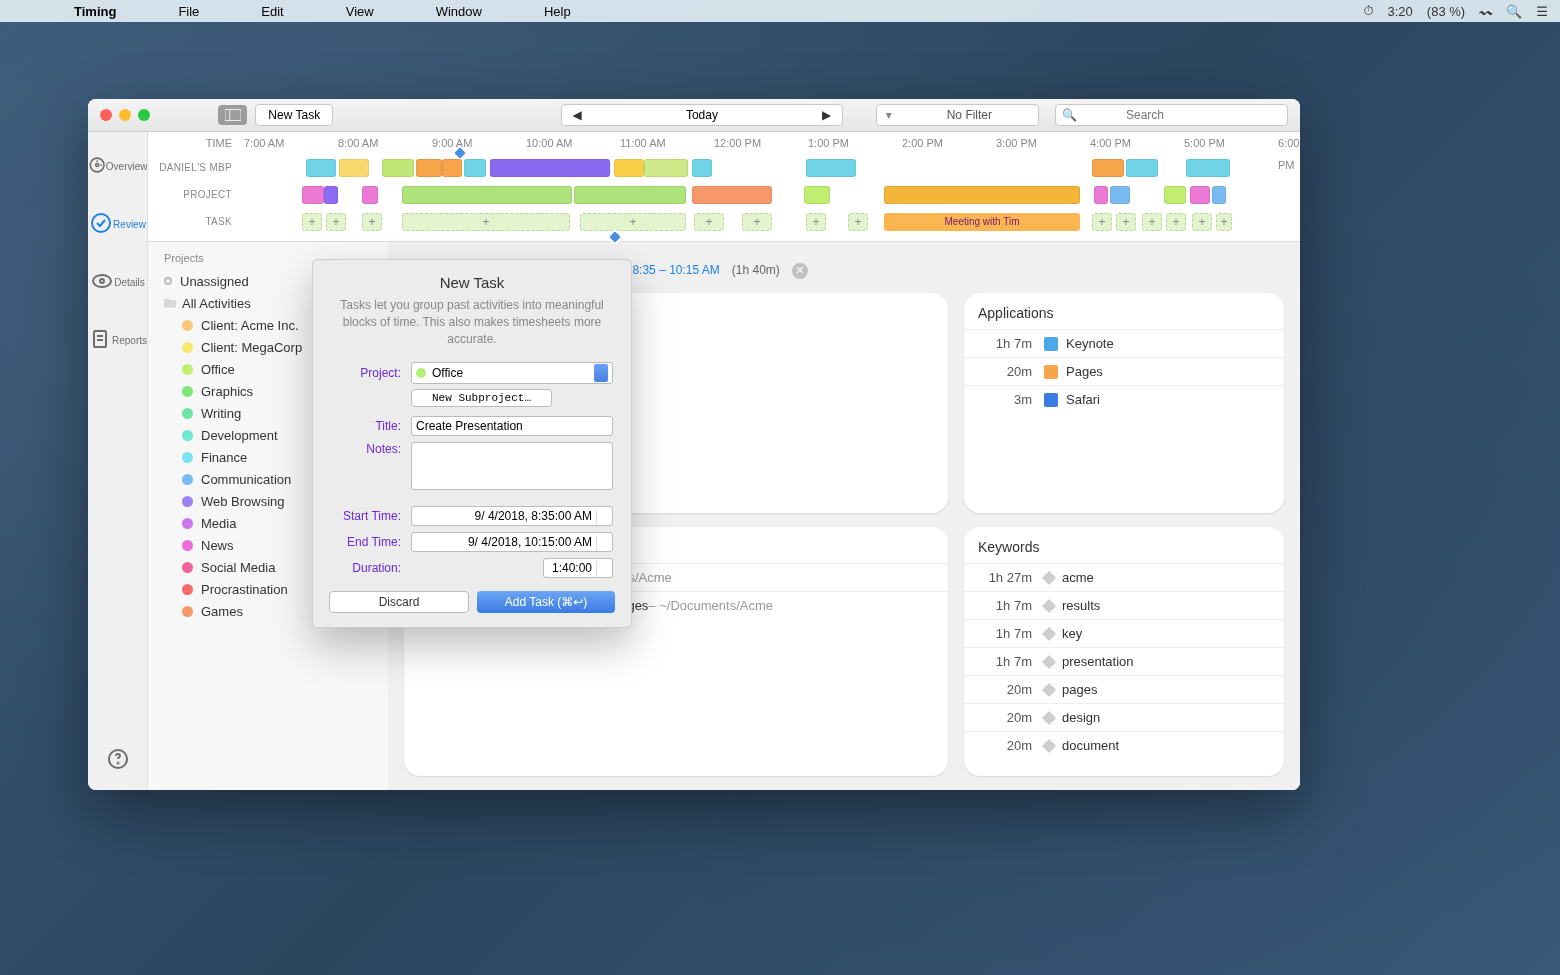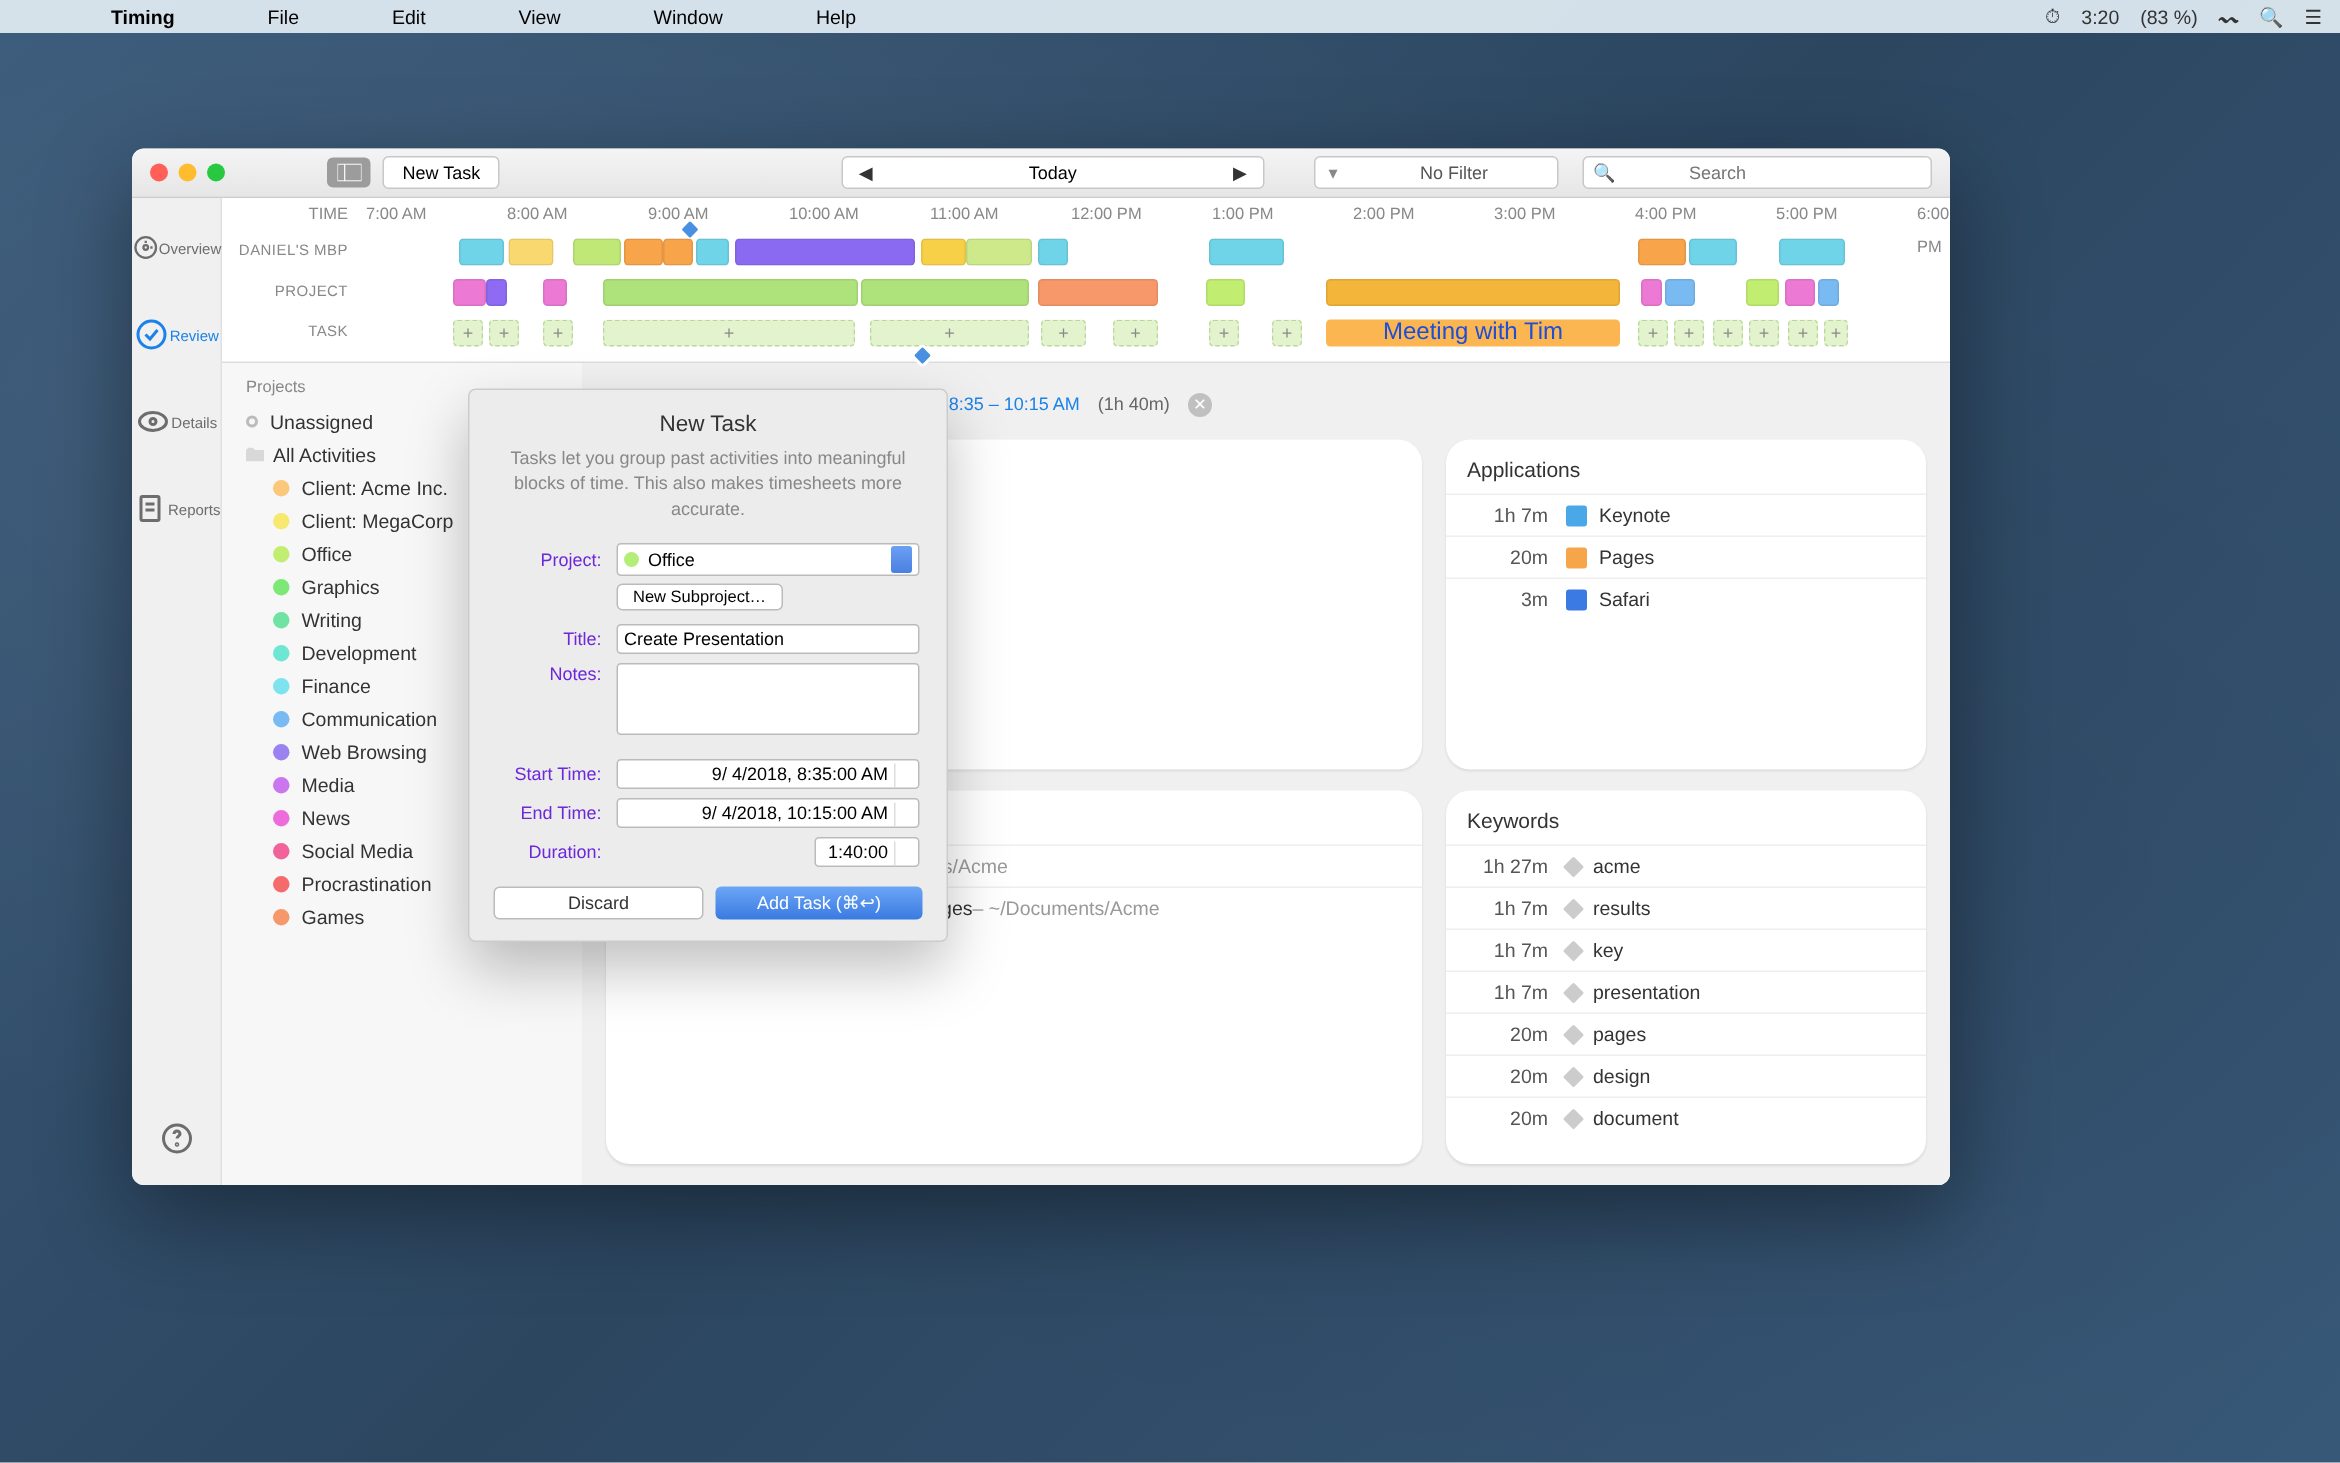--- a/index.html
+++ b/index.html
@@ -40,21 +40,21 @@
 .timeline { border-bottom:1px solid #ddd; background:#fff; }
 .timehdr { height:22px; display:flex; font-size:11px; color:#888; }
 .timehdr .lab { width:96px; text-align:right; padding-right:12px; line-height:22px; }
 .timehdr .ticks { flex:1; position:relative; }
 .timehdr .tick { position:absolute; top:0; line-height:22px; }
 .tlrow { height:27px; display:flex; align-items:center; position:relative; }
 .tlrow .lab { width:96px; text-align:right; padding-right:12px; font-size:10px; color:#888; letter-spacing:0.3px; }
 .tlrow .track { flex:1; position:relative; height:18px; }
 .blk { position:absolute; top:0; bottom:0; border-radius:3px; border:1px solid rgba(0,0,0,0.08); }
 .addbtn { position:absolute; top:0; bottom:0; border:1px dashed #b8d89a; border-radius:3px; background:#e3f3cd; display:flex; align-items:center; justify-content:center; color:#8a8a8a; font-size:12px; }
-.taskbar { position:absolute; top:0; bottom:0; border-radius:3px; background:#fbb551; display:flex; align-items:center; justify-content:center; font-size:16px; color:#1d4ed8; }
+.taskbar { position:absolute; top:0; bottom:0; border-radius:3px; background:#fbb551; display:flex; align-items:center; justify-content:center; font-size:10px; color:#701a75; }
 .marker { position:absolute; width:12px; height:12px; background:#4a90e2; border:2px solid #fff; border-radius:3px; transform:rotate(45deg); }
 
 .midwrap { flex:1; display:flex; background:#f0f0f0; }
 .projpanel { width:240px; background:#f7f7f7; padding:8px 0; overflow-y:auto; position:relative; }
 .projpanel .phdr { font-size:11px; color:#888; padding:2px 16px 6px; }
 .plist .pit { height:22px; display:flex; align-items:center; padding:0 16px; font-size:13px; color:#333; cursor:default; }
 .plist .pit.sub { padding-left:34px; }
 .plist .dot { width:11px; height:11px; border-radius:50%; margin-right:8px; }
 .plist .dot.hollow { border:2px solid #bbb; width:8px; height:8px; }
 .plist .fold { width:12px; height:12px; margin-right:6px; opacity:0.5; }
@@ -77,21 +77,21 @@
 
 .dialog { position:absolute; left:224px; top:160px; width:320px; background:#ececec; border:1px solid #ccc; border-radius:5px; box-shadow:0 18px 40px rgba(0,0,0,0.25); padding-bottom:10px; z-index:50; }
 .dialog .dtitle { text-align:center; font-size:15px; padding:14px 0 6px; color:#333; }
 .dialog .ddesc { text-align:center; font-size:12px; color:#888; padding:0 18px 12px; line-height:1.4; }
 .dialog .frow { display:flex; align-items:center; padding:3px 18px; font-size:12px; }
 .dialog .flab { width:80px; text-align:right; padding-right:10px; color:#6d28d9; }
 .dialog select,.dialog input[type=text],.dialog textarea,.dialog .dtin { font-size:12px; border:1px solid #bbb; border-radius:3px; padding:2px 4px; background:#fff; }
 .dialog .projsel { flex:1; height:22px; display:flex; align-items:center; background:#fff; border:1px solid #bbb; border-radius:3px; padding:0 4px; }
 .dialog .projsel .pd { width:10px;height:10px;border-radius:50%;background:#b4ed78;margin-right:6px; }
 .dialog .projsel .stepper{margin-left:auto;width:14px;height:18px;background:linear-gradient(#6aa0f4,#4a80e0);border-radius:2px;}
-.dialog .subbtn { margin-left:98px; margin-top:2px; margin-bottom:6px; font-size:11px; padding:2px 10px; border:1px solid #bbb; border-radius:4px; background:#fff; }
+.dialog .subbtn { margin-left:98px; margin-top:2px; margin-bottom:6px; font-size:11px; padding:2px 20px; border:1px solid #bbb; border-radius:4px; background:#fff;font-family:Liberation Mono, monospace; }
 .dialog .titlein { flex:1; height:20px; border:2px solid #6aa0f4; outline:none; padding:0 4px; }
 .dialog textarea { flex:1; height:48px; resize:none; }
 .dialog .dtin { flex:1; height:20px; text-align:right; padding-right:20px; position:relative; }
 .dialog .stepic { position:absolute; right:2px; top:2px; width:14px; height:16px; border-left:1px solid #ddd; }
 .dialog .btnrow { display:flex; gap:8px; padding:10px 16px 4px; }
 .dialog .btn { flex:1; height:22px; border-radius:4px; font-size:12px; display:flex; align-items:center; justify-content:center; cursor:default; }
 .dialog .btn.discard { background:#fff; border:1px solid #bbb; color:#333; }
 .dialog .btn.add { background:linear-gradient(#6ca6f5,#3a7ae2); color:#fff; }
 </style>
 </head>

